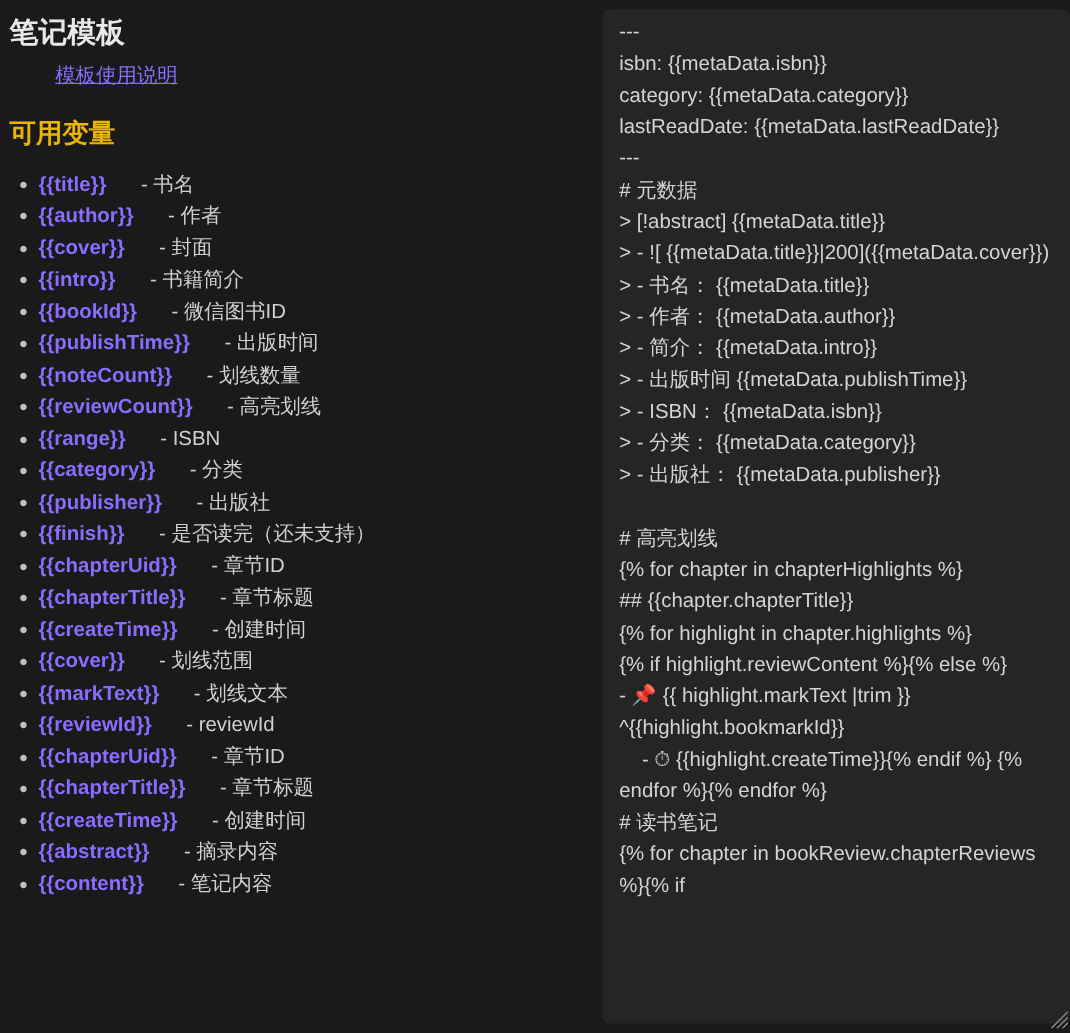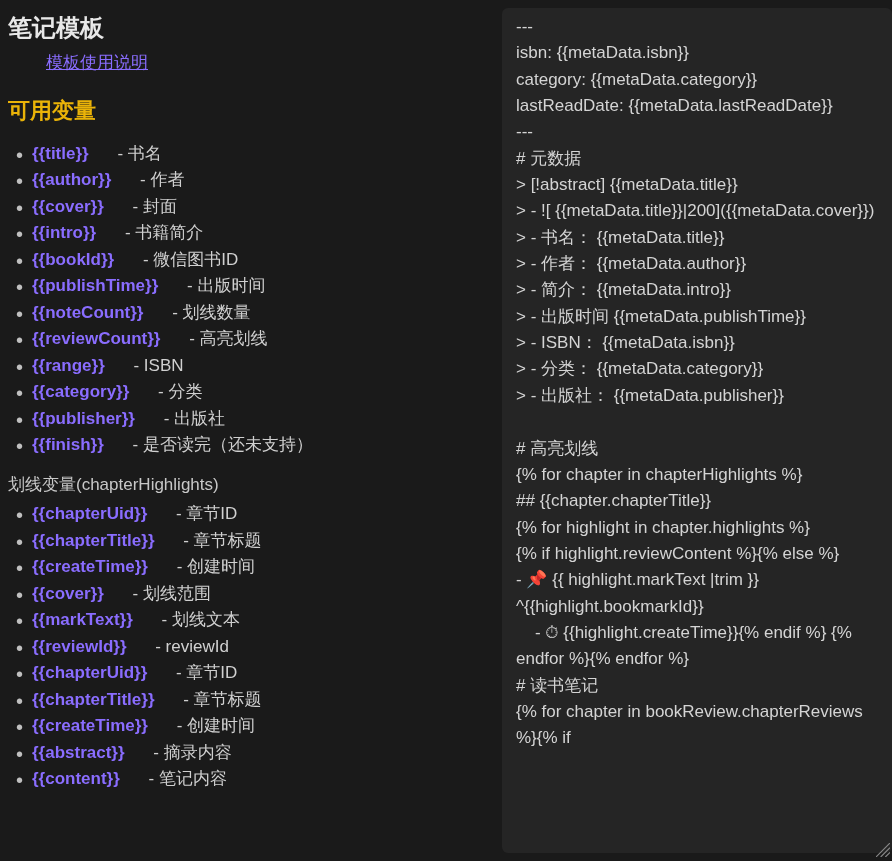--- a/index.html
+++ b/index.html
@@ -133,21 +133,20 @@
       <li><span class="var-token">{{bookId}}</span><span class="var-desc"> - 微信图书ID</span></li>
       <li><span class="var-token">{{publishTime}}</span><span class="var-desc"> - 出版时间</span></li>
       <li><span class="var-token">{{noteCount}}</span><span class="var-desc"> - 划线数量</span></li>
       <li><span class="var-token">{{reviewCount}}</span><span class="var-desc"> - 高亮划线</span></li>
       <li><span class="var-token">{{range}}</span><span class="var-desc"> - ISBN</span></li>
       <li><span class="var-token">{{category}}</span><span class="var-desc"> - 分类</span></li>
       <li><span class="var-token">{{publisher}}</span><span class="var-desc"> - 出版社</span></li>
       <li><span class="var-token">{{finish}}</span><span class="var-desc"> - 是否读完（还未支持）</span></li>
     </ul>
 
-  <div class="section-label">划线变量(chapterHighlights)</div>
   <ul id="highlights-list">
       <li><span class="var-token">{{chapterUid}}</span><span class="var-desc"> - 章节ID</span></li>
       <li><span class="var-token">{{chapterTitle}}</span><span class="var-desc"> - 章节标题</span></li>
       <li><span class="var-token">{{createTime}}</span><span class="var-desc"> - 创建时间</span></li>
       <li><span class="var-token">{{cover}}</span><span class="var-desc"> - 划线范围</span></li>
       <li><span class="var-token">{{markText}}</span><span class="var-desc"> - 划线文本</span></li>
     </ul>
 
   <ul id="bookreview-list">
       <li><span class="var-token">{{reviewId}}</span><span class="var-desc"> - reviewId</span></li>

